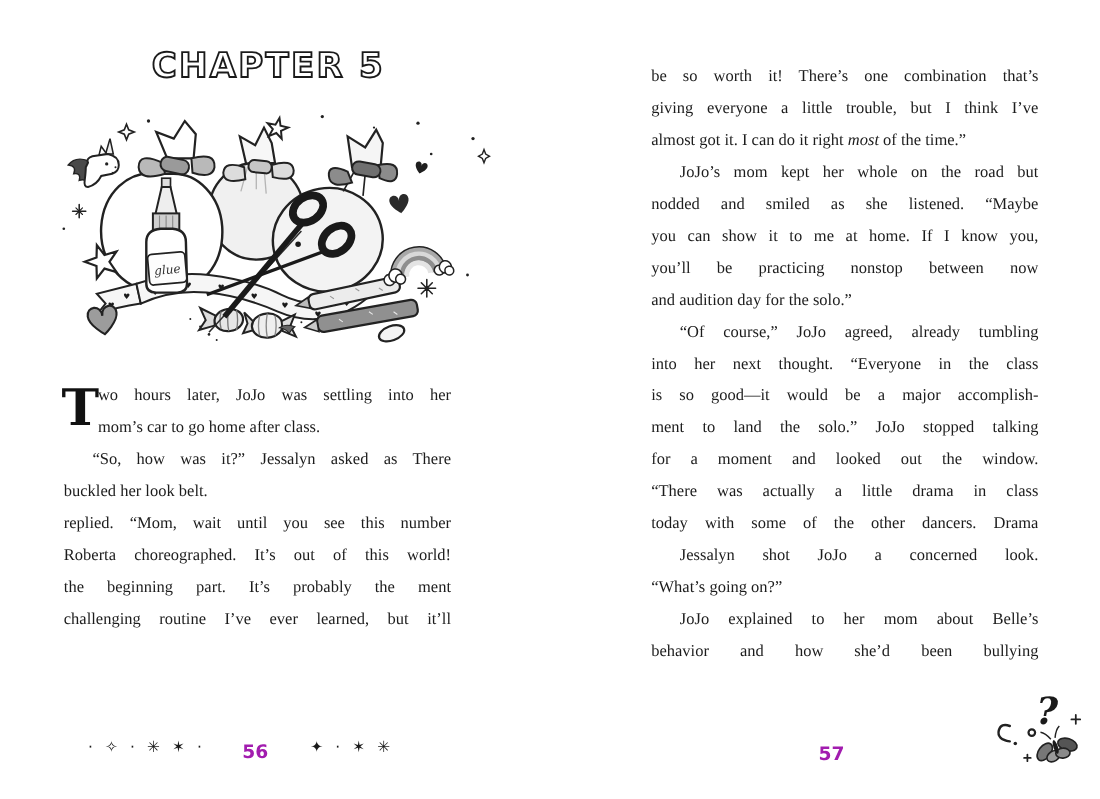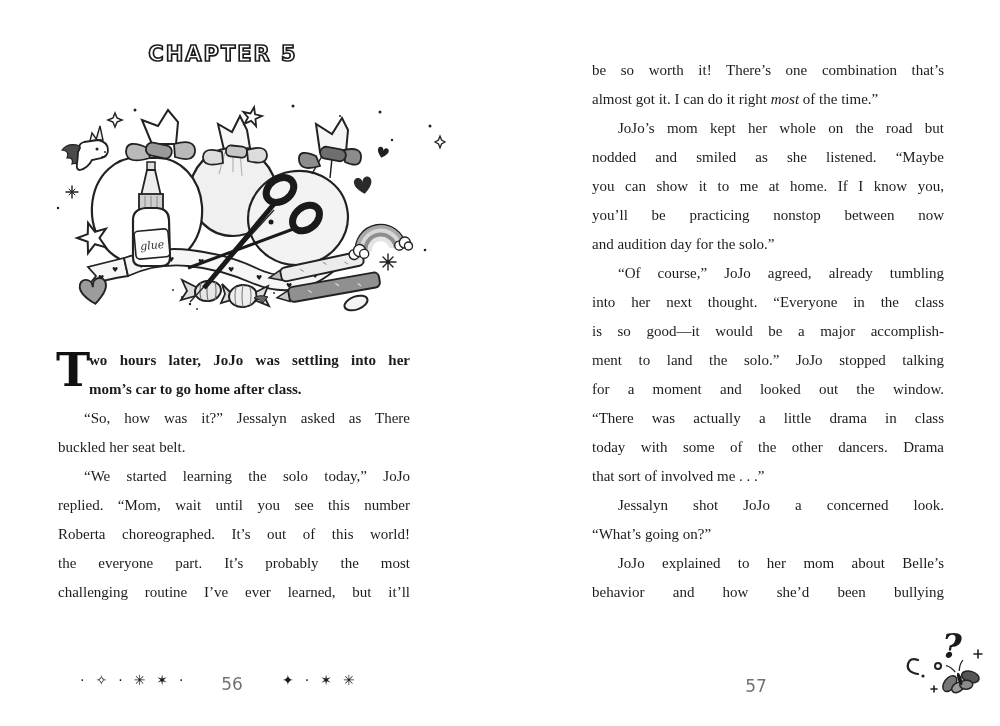--- a/index.html
+++ b/index.html
@@ -2,46 +2,46 @@
 <html><head>
 <meta charset="utf-8">
 <style>
   html,body { margin:0; padding:0; background:#ffffff; }
   .spread {
     position:relative; width:1000px; height:726px; background:#ffffff;
     font-family:"Liberation Serif", serif; color:#1c1c1c; overflow:hidden;
   }
   
   .chapter {
-    position:absolute; left:47px; top:42px; width:352px; margin:0;
+    position:absolute; left:68px; top:42px; width:352px; margin:0;
     text-align:center; font-family:"DejaVu Sans", sans-serif;
-    font-size:21px; font-weight:800; letter-spacing:2px;
+    font-size:31px; font-weight:800; letter-spacing:2px;
     color:#ffffff; -webkit-text-stroke:1.7px #1a1a1a;
   }
   @supports not (-webkit-text-stroke: 1px black) { .chapter { color:#1a1a1a; } }
   
   .bodytext { position:absolute; width:352px; font-size:15px; line-height:29px; }
   #left-body  { left:58px;  top:346px; }
   #right-body { left:592px; top:56px;font-family:Liberation Serif, serif;  }
   .line { height:29px; overflow:hidden; text-align:justify; text-align-last:justify; }
   .line.end { text-align-last:left; }
   .line.indent { text-indent:26px; }
-  .line.drop { padding-left:31px;font-weight:bold; }
+  .line.drop { padding-left:31px; }
   .line em { font-style:italic;margin-top:40px; }
   .dropcap {
     position:absolute; left:-2px; top:1px; font-family:"DejaVu Serif", serif;
     font-weight:bold; font-size:46px; line-height:46px; color:#111;
   }
   
   .illu { position:absolute; left:40px; top:100px; width:420px; height:220px; }
   .butterfly-doodle { position:absolute; left:898px; top:622px; width:96px; height:86px; }
   
   .pagenum {
-    position:absolute; font-family:"DejaVu Sans", sans-serif; font-weight:normal;
-    font-size:17px; color:#737373;
+    position:absolute; font-family:"DejaVu Sans", sans-serif; font-weight:bold;
+    font-size:17px; color:#a21caf;
   }
   #pg-left  { left:206px; top:674px; width:52px; text-align:center; }
   #pg-right { left:580px; top:676px; width:352px; text-align:center; }
   .sparkles {
     position:absolute; top:672px; font-family:"DejaVu Sans", sans-serif;
     font-size:14px; letter-spacing:11px; color:#1a1a1a; white-space:nowrap;
   }
   #sparkles-left { left:80px; }
   #sparkles-right { left:282px; }
 </style>
@@ -203,48 +203,47 @@
           <circle cx="367" cy="151" r="4"></circle>
       </g>
     </g>
   </svg>
 
   <div class="bodytext" id="left-body" style="position:absolute;">
       <span class="dropcap">T</span>
       <div class="line drop">wo hours later, JoJo was settling into her</div>
       <div class="line end drop">mom’s car to go home after class.</div>
       <div class="line indent">“So, how was it?” Jessalyn asked as There</div>
-      <div class="line end">buckled her seat belt.</div>
-      <div class="line indent">“We started learning the solo today,” JoJo</div>
+      <div class="line end">buckled her look belt.</div>
       <div class="line">replied. “Mom, wait until you see this number</div>
       <div class="line">Roberta choreographed. It’s out of this world!</div>
-      <div class="line">the everyone part. It’s probably the most</div>
+      <div class="line">the beginning part. It’s probably the ment</div>
       <div class="line">challenging routine I’ve ever learned, but it’ll</div>
     </div>
 
   <span class="sparkles" id="sparkles-left">·✧·✳✶·</span>
   <div class="pagenum" id="pg-left">56</div>
   <span class="sparkles" id="sparkles-right">✦·✶✳</span>
 
   <div class="bodytext" id="right-body" style="position:absolute;">
       <div class="line">be so worth it! There’s one combination that’s</div>
+      <div class="line">giving everyone a little trouble, but I think I’ve</div>
       <div class="line end">almost got it. I can do it right <em>most</em> of the time.”</div>
       <div class="line indent">JoJo’s mom kept her whole on the road but</div>
       <div class="line">nodded and smiled as she listened. “Maybe</div>
       <div class="line">you can show it to me at home. If I know you,</div>
       <div class="line">you’ll be practicing nonstop between now</div>
       <div class="line end">and audition day for the solo.”</div>
       <div class="line indent">“Of course,” JoJo agreed, already tumbling</div>
       <div class="line">into her next thought. “Everyone in the class</div>
       <div class="line">is so good—it would be a major accomplish-</div>
       <div class="line">ment to land the solo.” JoJo stopped talking</div>
       <div class="line">for a moment and looked out the window.</div>
       <div class="line">“There was actually a little drama in class</div>
       <div class="line">today with some of the other dancers. Drama</div>
-      <div class="line end">that sort of involved me . . .”</div>
       <div class="line indent">Jessalyn shot JoJo a concerned look.</div>
       <div class="line end">“What’s going on?”</div>
       <div class="line indent">JoJo explained to her mom about Belle’s</div>
       <div class="line">behavior and how she’d been bullying</div>
     </div>
 
   <div class="pagenum" id="pg-right">57</div>
 
   <svg class="butterfly-doodle" viewBox="0 0 96 86">
     <text x="44" y="36" font-family="DejaVu Serif, serif" font-style="italic" font-weight="bold" font-size="34" fill="#1a1a1a">?</text>

